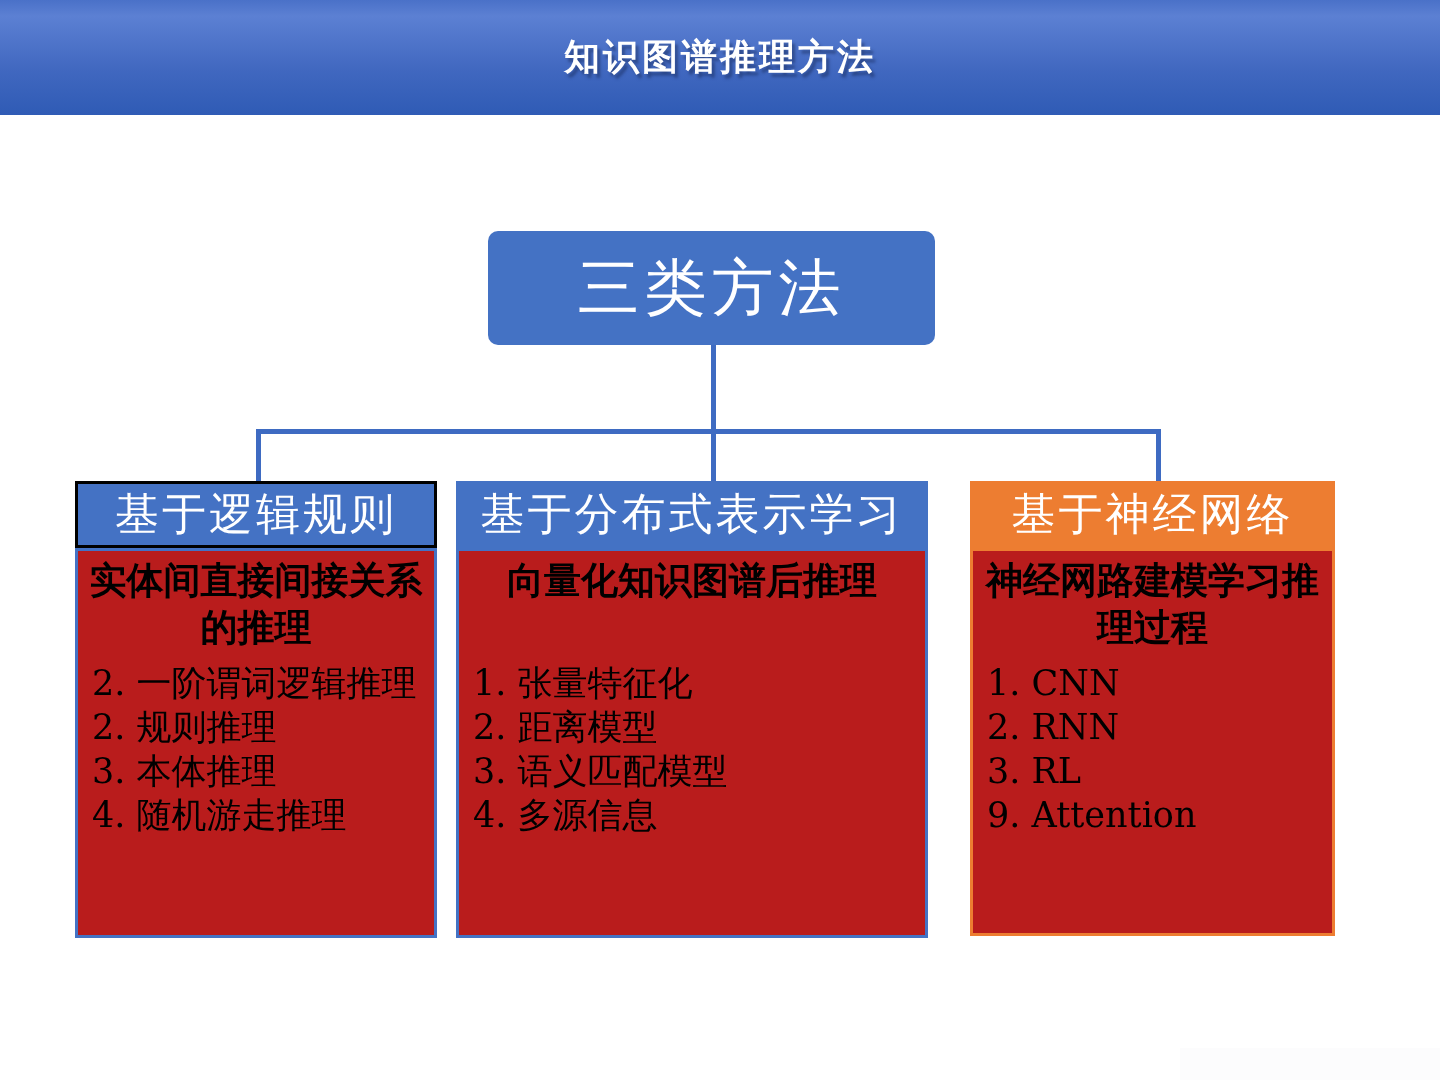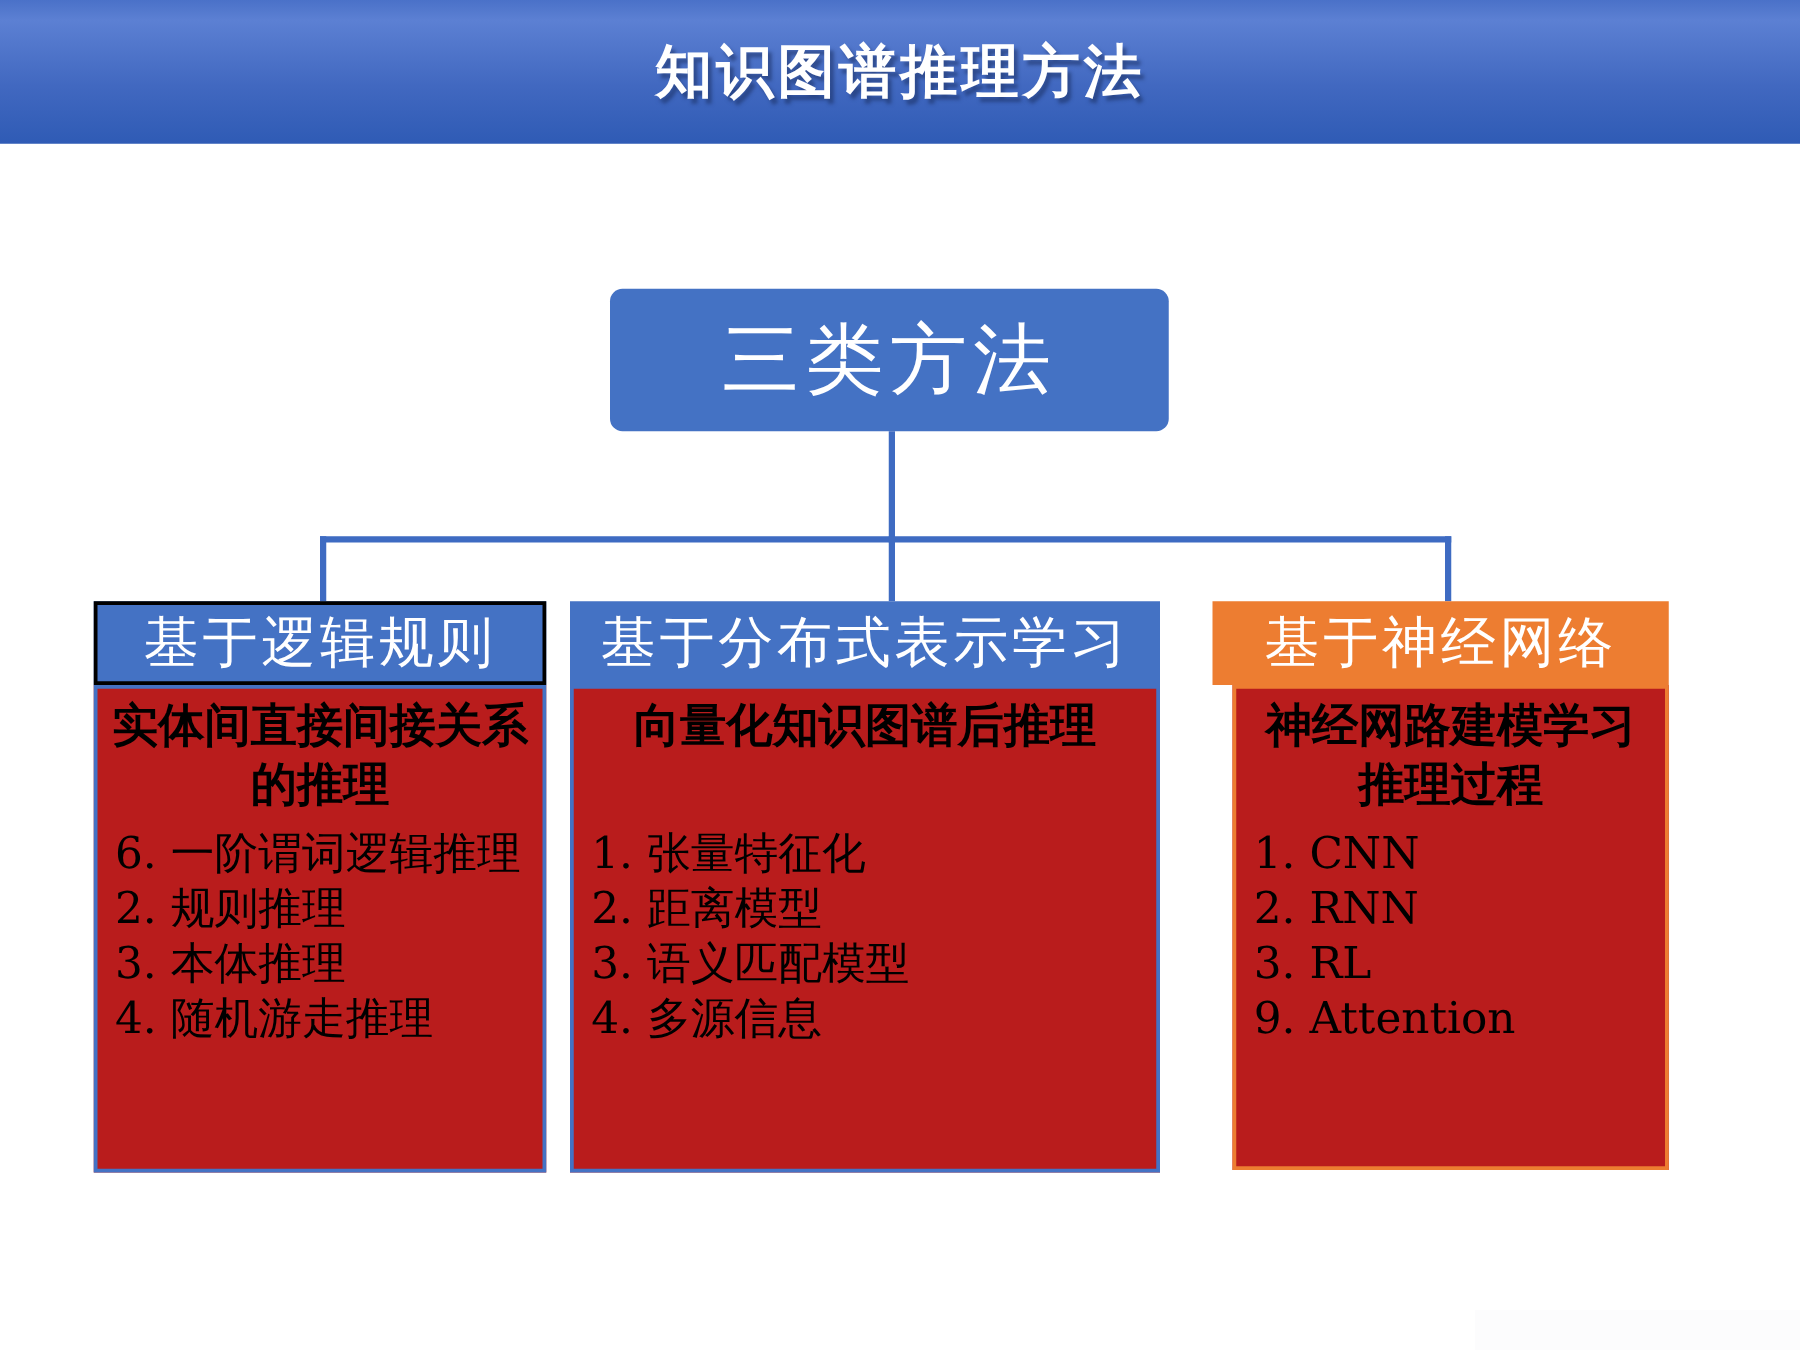--- a/index.html
+++ b/index.html
@@ -22,21 +22,21 @@
     left: 0; top: 0;
     width: 1440px; height: 115px;
     background: linear-gradient(180deg, #4a71c8 0%, #5c80d3 14%, #4168c0 60%, #2f5bb5 100%);
     display: flex;
     align-items: center;
     justify-content: center;
   }
   .banner h1 {
     margin: 16px;
     font-family: "DejaVu Sans", "Liberation Sans", sans-serif;
-    font-size: 46px;
+    font-size: 36px;
     font-weight: 700;
     letter-spacing: 3px;
     color: #ffffff;
     text-shadow: 3px 4px 3px rgba(25, 45, 95, 0.55);
     text-align: right;
   }
 
   
   .root-node {
     position: absolute;
@@ -84,21 +84,21 @@
   .hdr-blue   { background: #4472C4; }
   .hdr-orange { background: #ED7D31; }
   .hdr-black-frame { border: 3px solid #000000; }
 
   .col-body {
     box-sizing: border-box;
     background: #b91c1c;
     color: #000000;
   }
   .body-blue   { border: 3px solid #4472C4; height: 390px; }
-  .body-orange { border: 3px solid #ED7D31; height: 388px; margin-left: 16px; }
+  .body-orange { border: 3px solid #ED7D31; height: 388px; }
 
   .col-subtitle {
     min-height: 94px;
     padding: 6px 6px 0 6px;
     font-size: 37px;
     font-weight: 700;
     line-height: 47px;
     text-align: center;
   }
   .col-list {
@@ -138,21 +138,21 @@
   <div class="connector c-drop-m"></div>
   <div class="connector c-drop-r"></div>
 
   <section class="col col-1">
     <div class="col-header hdr-blue hdr-black-frame">
       <span>基于逻辑规则</span>
     </div>
     <div class="col-body body-blue">
       <div class="col-subtitle">实体间直接间接关系的推理</div>
       <div class="col-list">
-        <div class="li">6. 一阶谓词逻辑推理</div>
+        <div class="li">2. 一阶谓词逻辑推理</div>
         <div class="li">2. 规则推理</div>
         <div class="li">3. 本体推理</div>
         <div class="li">4. 随机游走推理</div>
       </div>
     </div>
   </section>
 
   <section class="col col-2">
     <div class="col-header hdr-blue">
       <span>基于分布式表示学习</span>

